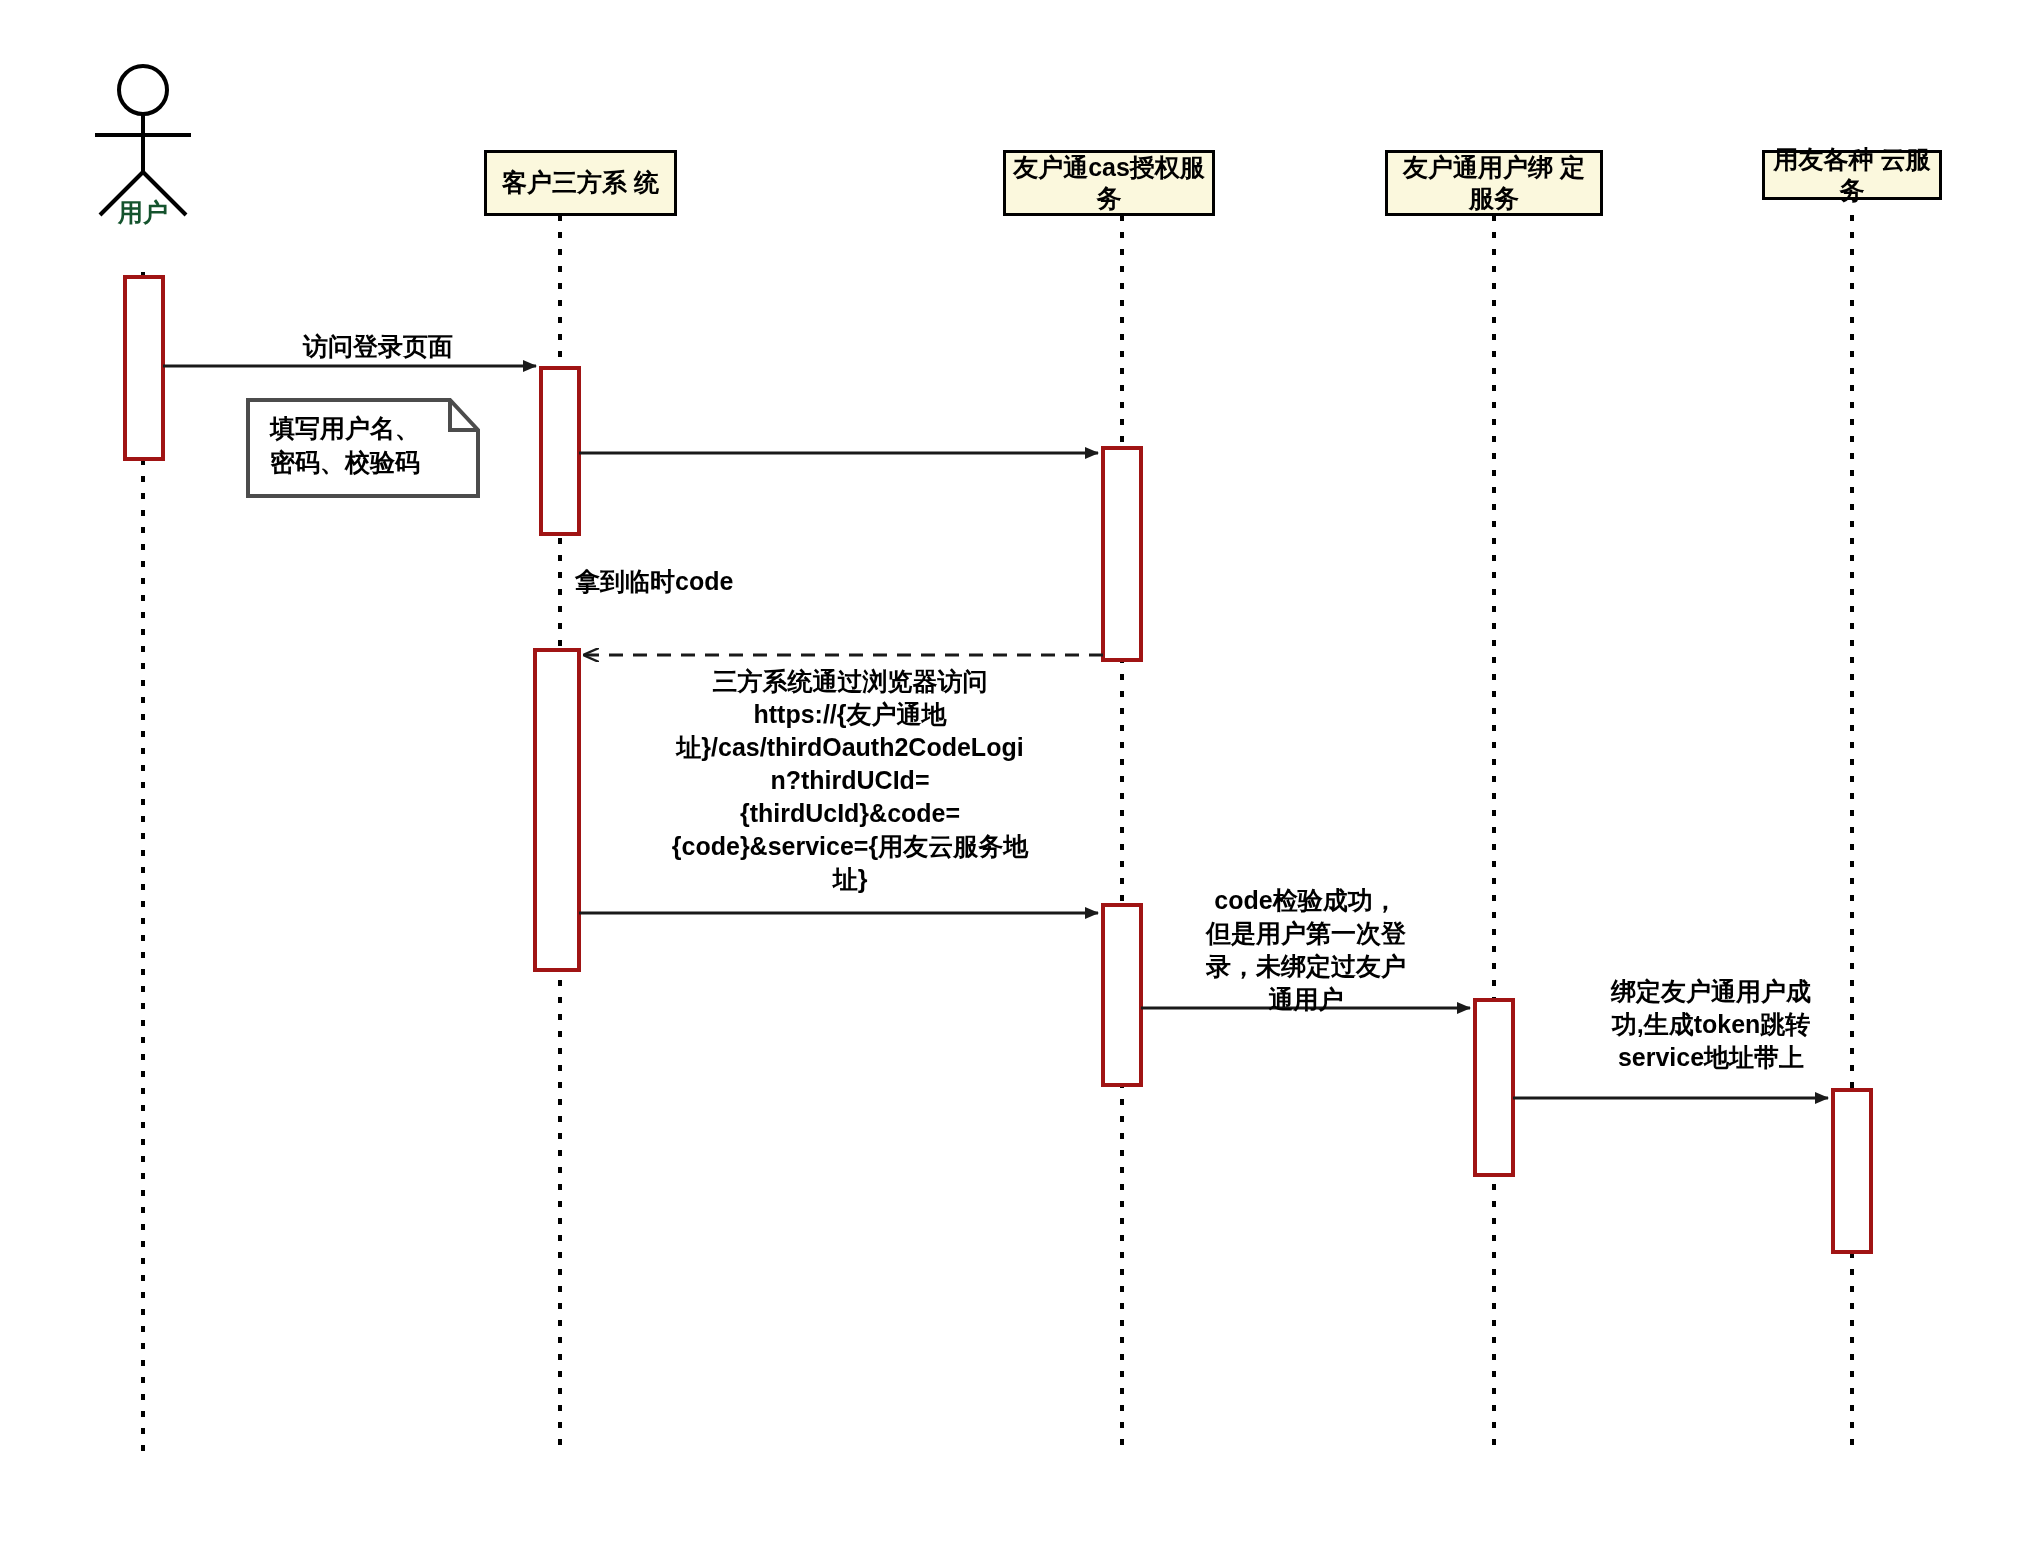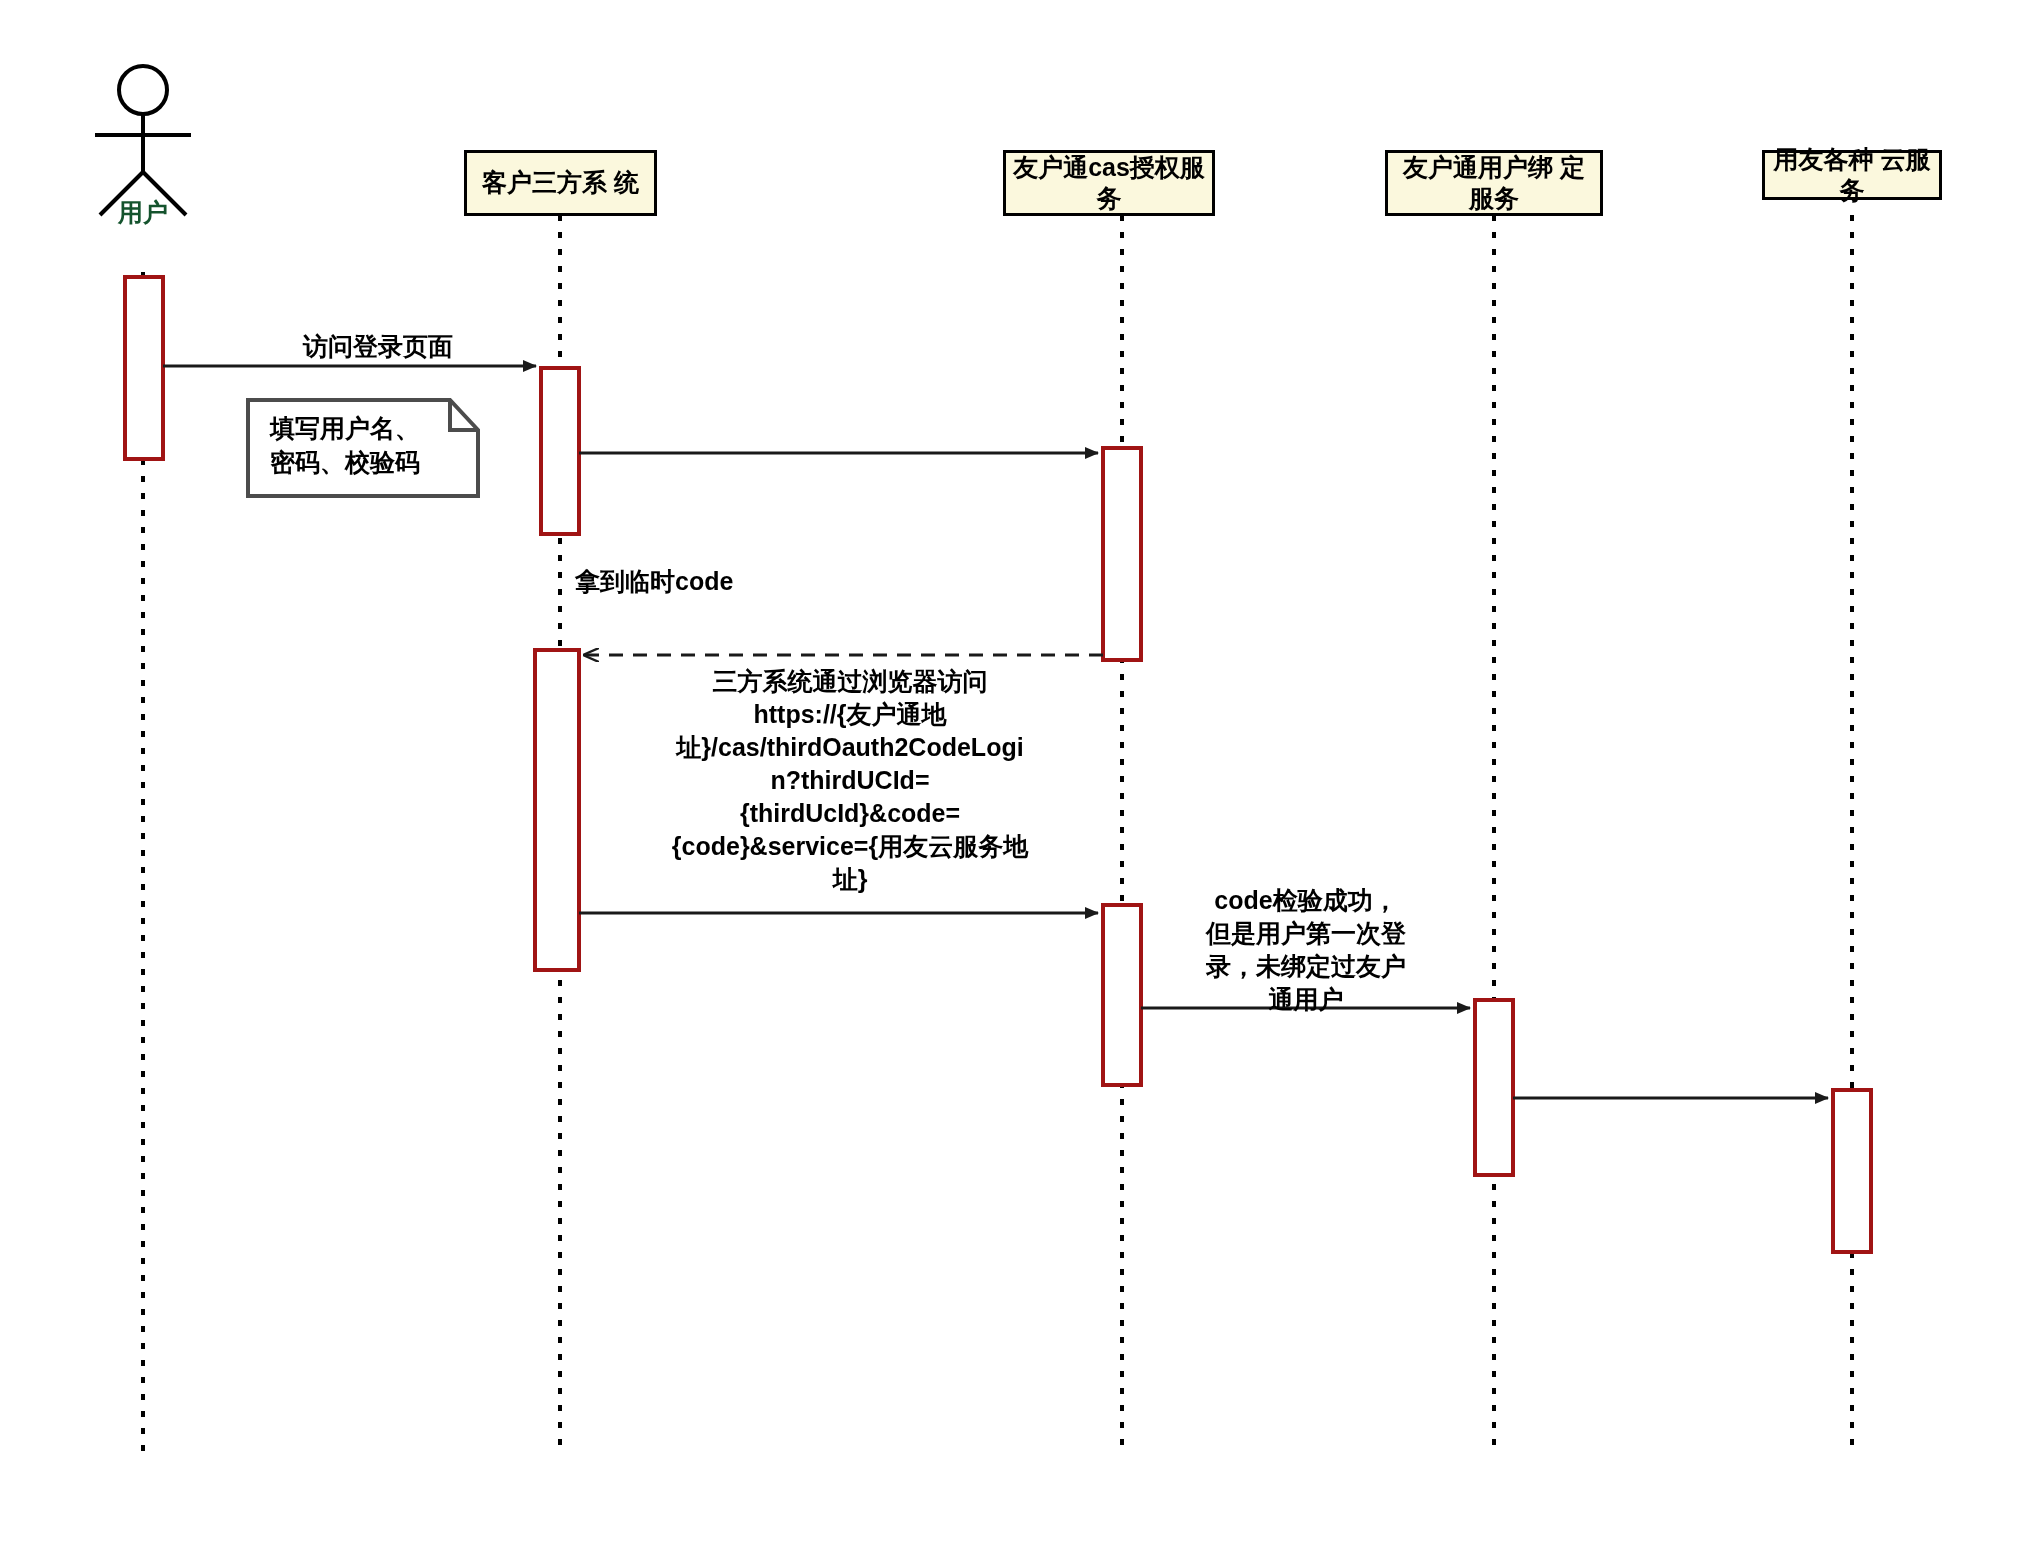--- a/index.html
+++ b/index.html
@@ -111,21 +111,21 @@
     <line x1="579" y1="913" x2="1098" y2="913" stroke="#1a1a1a" stroke-width="3" marker-end="url(#arrowSolid)"></line>
     <line x1="1141" y1="1008" x2="1470" y2="1008" stroke="#1a1a1a" stroke-width="3" marker-end="url(#arrowSolid)"></line>
     <line x1="1513" y1="1098" x2="1828" y2="1098" stroke="#1a1a1a" stroke-width="3" marker-end="url(#arrowSolid)"></line>
 
     <g>
       <path d="M248,400 L450,400 L478,430 L478,496 L248,496 Z" fill="#ffffff" stroke="#4c4c4c" stroke-width="4"></path>
       <path d="M450,400 L450,430 L478,430" fill="none" stroke="#4c4c4c" stroke-width="4"></path>
     </g>
   </svg>
 
-  <div class="lifeline-box" style="left:464px; top:150px; width:193px; height:66px;">
+  <div class="lifeline-box" style="left:484px; top:150px; width:193px; height:66px;">
     <span>客户三方系
 统</span>
   </div>
 
   <div class="lifeline-box" style="left:1003px; top:150px; width:212px; height:66px;">
     <span>友户通cas授权服
 务</span>
   </div>
 
   <div class="lifeline-box" style="left:1385px; top:150px; width:218px; height:66px;">
@@ -156,14 +156,17 @@
 n?thirdUCId=
 {thirdUcId}&amp;code=
 {code}&amp;service={用友云服务地
 址}</div>
 
   <div class="msg-label" style="left:1178px; top:884px; width:256px;text-align:center;">code检验成功，
 但是用户第一次登
 录，未绑定过友户
 通用户</div>
 
+  <div class="msg-label" style="left:1580px; top:975px; width:262px;">绑定友户通用户成
+功,生成token跳转
+service地址带上</div>
 
 </div>
 
 </body></html>

